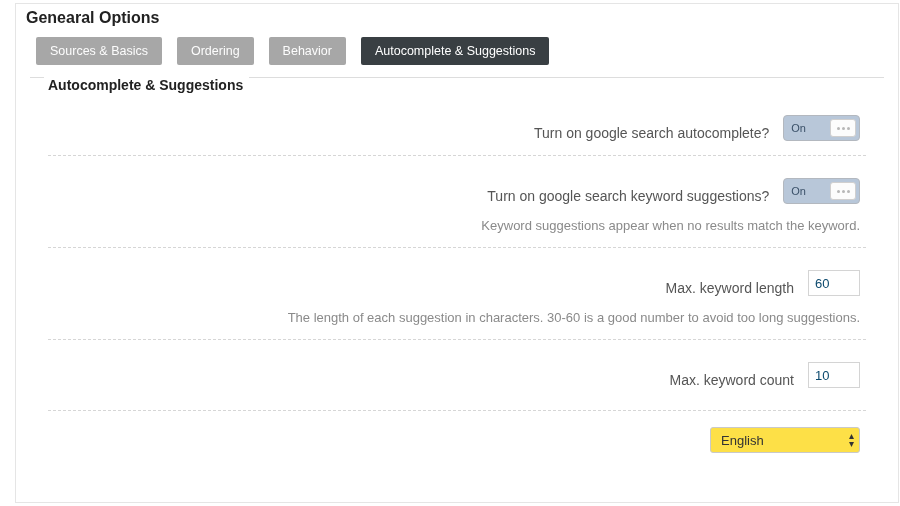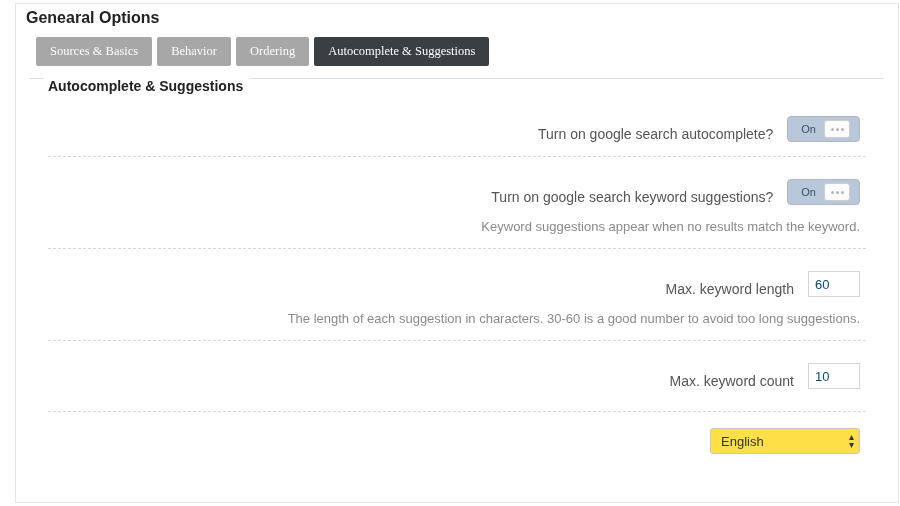--- a/index.html
+++ b/index.html
@@ -19,23 +19,22 @@
       height: 500px;
     }
     .page-title {
       font-size: 16px;
       font-weight: 700;
       color: #222;
       padding: 5px 0 10px 10px;
     }
     .tabs {
       display: flex;
-      gap: 5px;
+      gap: 15px;
       padding: 0 20px 12px 20px;
-      font-family: Liberation Serif, serif;
     }
     .tab {
       display: inline-flex;
       align-items: center;
       padding: 7px 14px;
       background: #a7a7a7;
       color: #fdfdfd;
       font-size: 12.5px;
       font-weight: 500;
       border-radius: 2px;
@@ -79,24 +78,24 @@
       font-size: 14px;
     }
     .row-help {
       color: #8a8a8a;
       font-size: 13px;
       margin-top: 14px;
     }
     .toggle {
       display: inline-flex;
       align-items: center;
-      gap: 4px;
+      gap: 20px;
       background: #b8c7d9;
       border: 1px solid #b3b8bf;
-      padding: 3px 9px;
+      padding: 3px 3px;
       border-radius: 4px;
     }
     .toggle-on {
       font-size: 11px;
       color: #3a5068;
       padding: 0 4px;
     }
     .toggle-knob {
       width: 26px;
       height: 18px;
@@ -152,24 +151,24 @@
 
 <div class="panel">
 
   <h2 class="page-title">Genearal Options</h2>
 
   <div class="tabs">
     <div class="tab">
         <span>Sources &amp; Basics</span>
       </div>
     <div class="tab">
+        <span>Ordering</span>
+      </div>
+    <div class="tab">
         <span>Behavior</span>
-      </div>
-    <div class="tab">
-        <span>Ordering</span>
       </div>
     <div class="tab active">
         <span>Autocomplete &amp; Suggestions</span>
       </div>
   </div>
 
   <div class="fieldset">
     <div class="legend">Autocomplete &amp; Suggestions</div>
 
     

